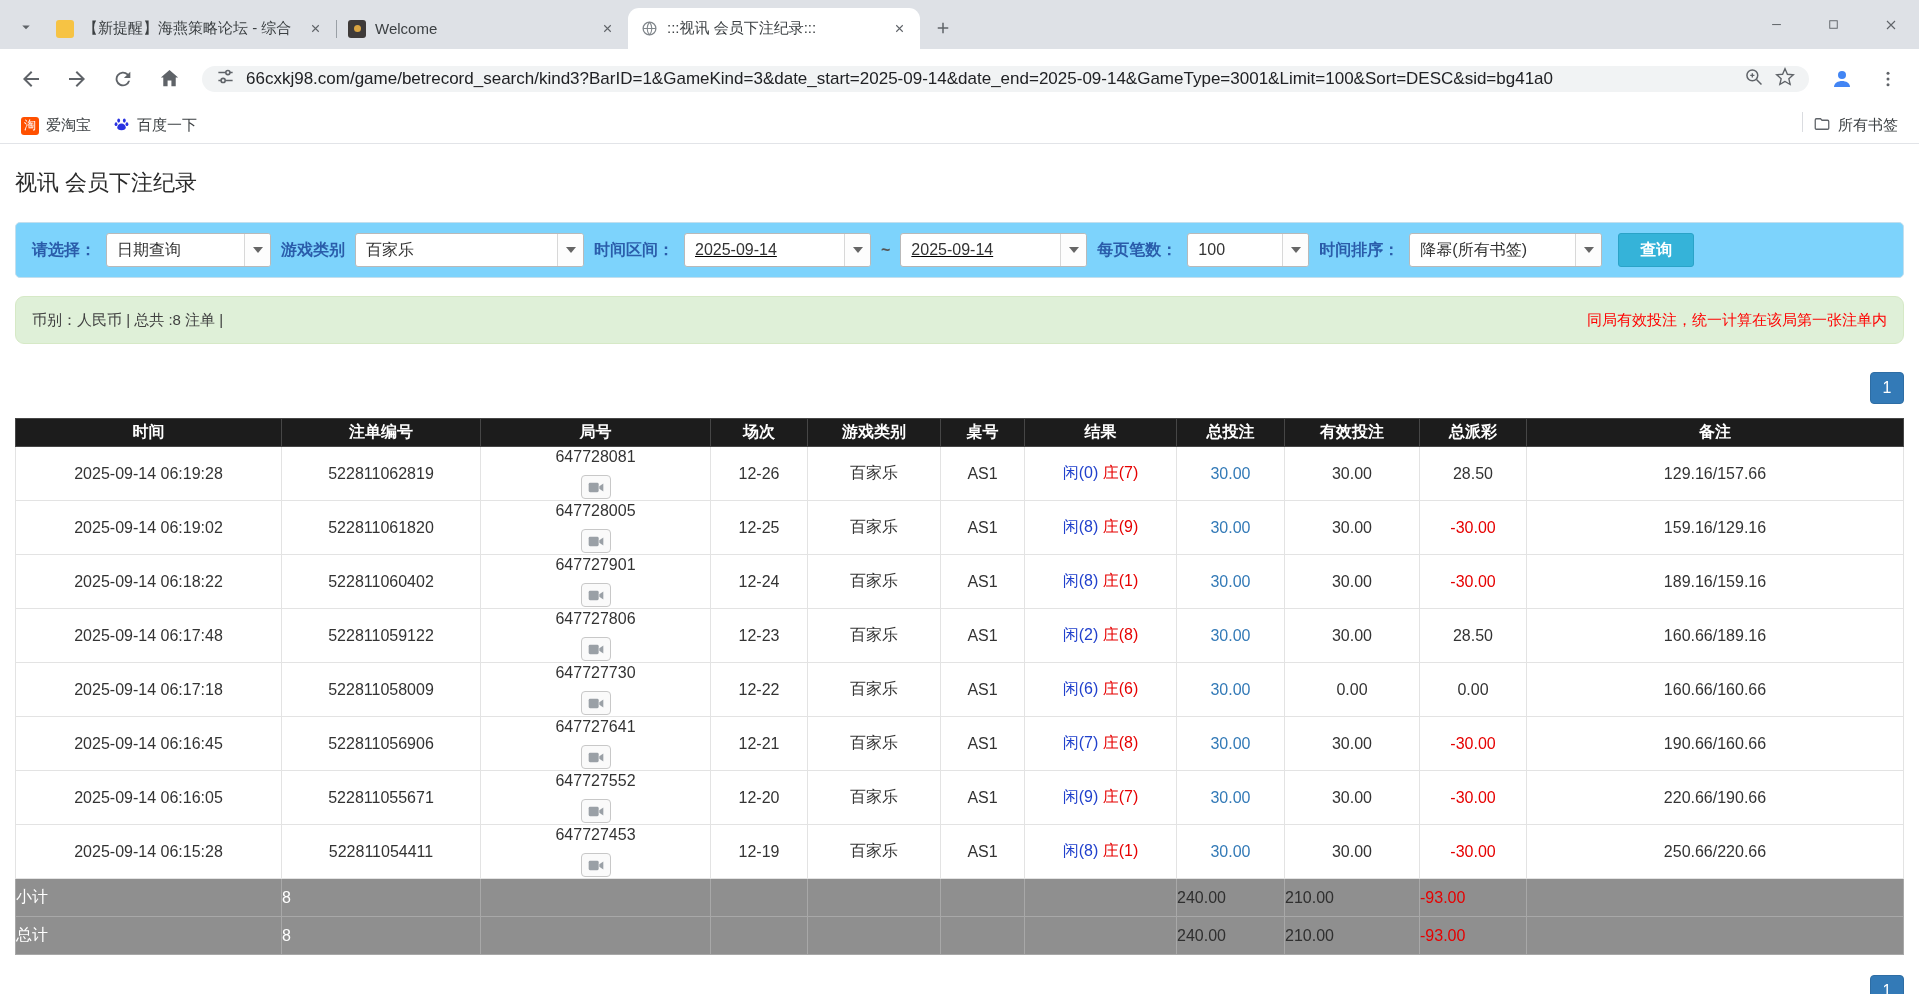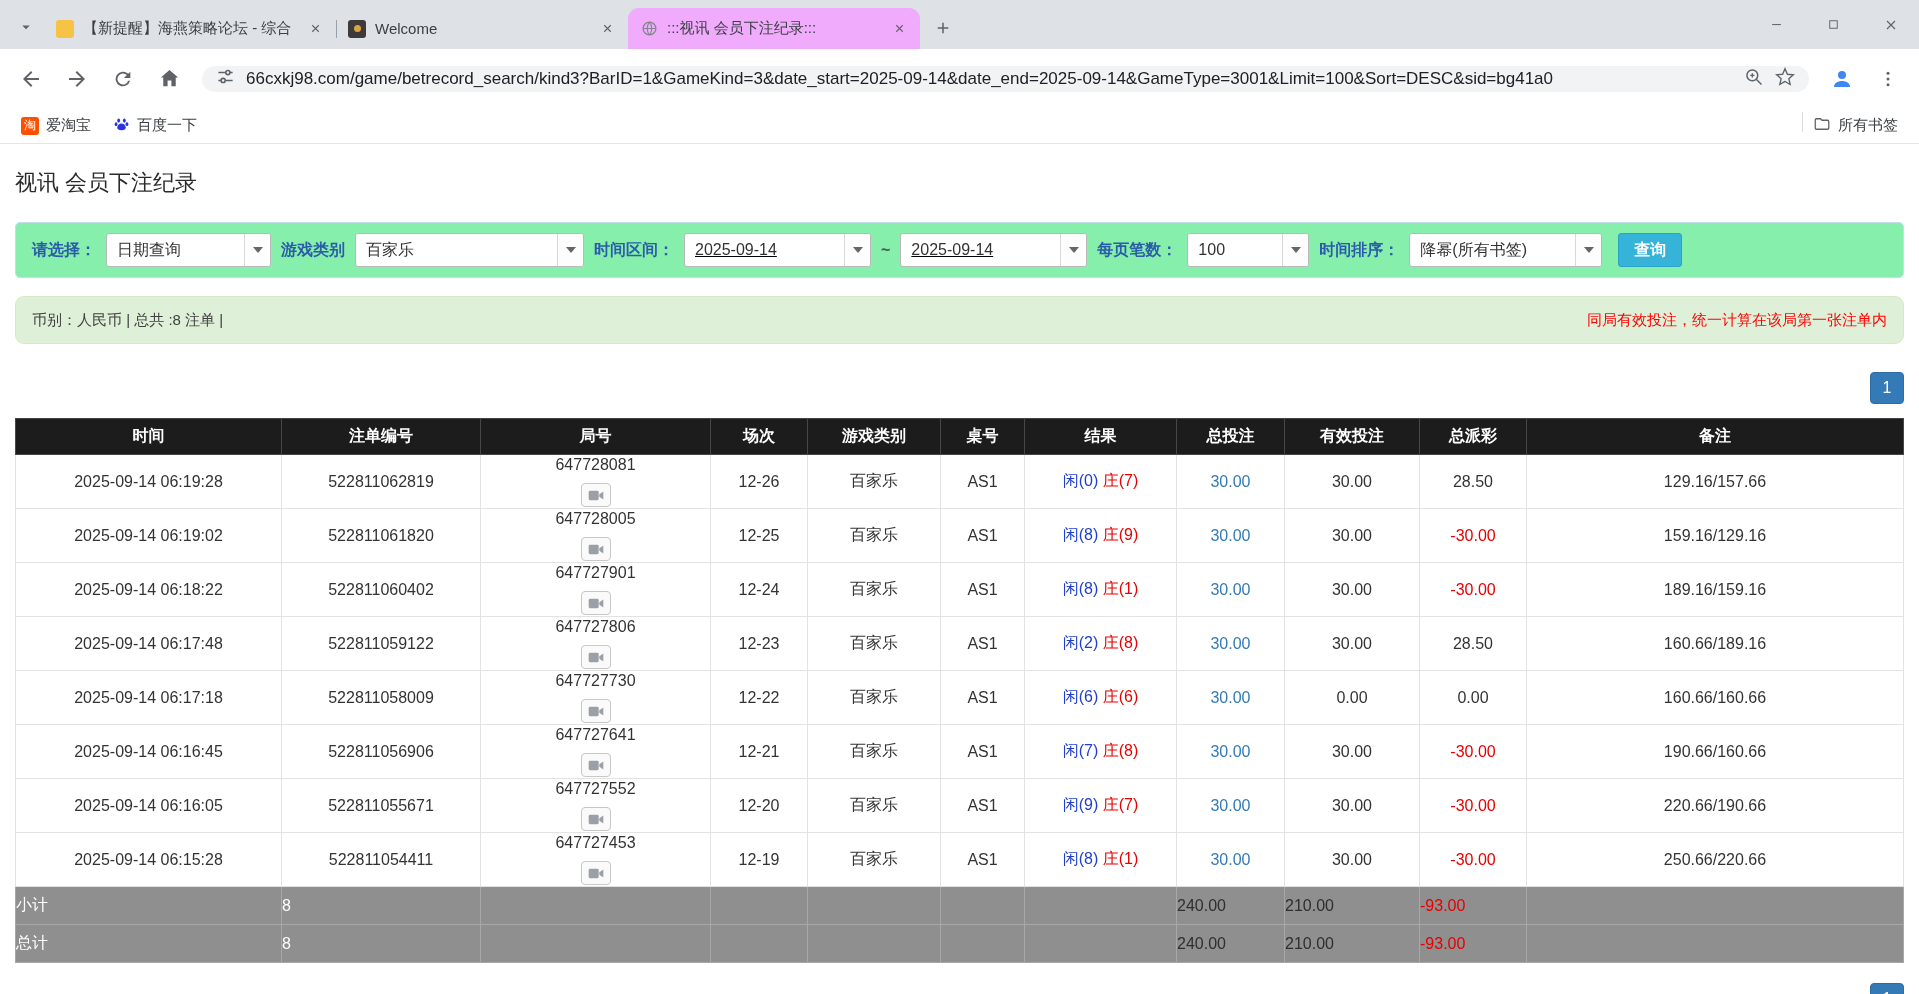--- a/index.html
+++ b/index.html
@@ -4,21 +4,21 @@
 <style>
   * { box-sizing: border-box; margin: 0; padding: 0; }
   html,body { width:1919px; height:994px; overflow:hidden; background:#fff;
     font-family:"Liberation Sans", sans-serif; }
 
   
   .tabbar { height:49px; background:#dee1e6; display:flex; align-items:flex-end; padding-left:8px; }
   .tab-search { width:36px; height:40px; display:flex; align-items:center; justify-content:center; margin-bottom:2px; border-radius:8px; }
   .tab { width:292px; height:41px; display:flex; align-items:center; gap:9px; padding:0 10px 0 12px;
          font-size:15px; color:#3c4043; position:relative; }
-  .tab.active { background:#f0abfc; border-radius:11px 11px 0 0; }
+  .tab.active { background:#ffffff; border-radius:11px 11px 0 0; }
   .tab.inactive + .tab.inactive::before { content:''; position:absolute; left:0; top:12px; width:1px; height:18px; background:#9aa0a6; }
   .tab-title { flex:1; white-space:nowrap; overflow:hidden; }
   .tab-close { width:22px; height:22px; min-width:22px; border-radius:50%; display:flex; align-items:center; justify-content:center; }
   .favicon { width:18px; height:18px; min-width:18px; display:flex; align-items:center; justify-content:center; border-radius:3px; font-size:12px; }
   .fav-forum { background:#f6c344; }
   .fav-welcome { background:#3e3a39; position:relative; }
   .fav-welcome::after { content:''; width:7px; height:7px; border-radius:50%; background:#d9a441; }
   .newtab { width:34px; height:34px; margin:0 0 4px 6px; border-radius:50%; display:flex; align-items:center; justify-content:center; }
   .win-controls { margin-left:auto; display:flex; height:49px; }
   .winbtn { width:57px; height:49px; display:flex; align-items:center; justify-content:center; }
@@ -34,44 +34,44 @@
   .bm-item { display:flex; align-items:center; gap:7px; padding:3px 9px; border-radius:8px; font-size:15px; color:#3c4043; }
   .bm-icon-taobao { width:18px; height:18px; background:#ff5000; border-radius:3px; color:#fff; font-size:12px;
                     display:flex; align-items:center; justify-content:center; }
   .bm-right { margin-left:auto; display:flex; align-items:flex-start; gap:1px; }
   .bm-divider { width:1px; height:20px; background:#dadce0; }
 
   
   .page { padding:0 15px; }
   .page-title { margin-top:24px; font-size:22px; font-weight:normal; color:#2b2b2b; }
 
-  .filterbar { margin-top:24px; height:56px; background:#86efac; border:1px solid #c3dfee; border-radius:5px;
+  .filterbar { margin-top:24px; height:56px; background:#7dd3fc; border:1px solid #c3dfee; border-radius:5px;
                display:flex; align-items:center; padding:0 16px; gap:10px; }
   .flabel { font-size:16px; font-weight:bold; color:#2a5caa; white-space:nowrap; }
   .combo { height:34px; background:#fff; border:1px solid #b9b9b9; border-radius:3px; display:flex; align-items:stretch; overflow:hidden; }
   .combo-text { flex:1; display:flex; align-items:center; padding:0 10px; font-size:16px; color:#333; white-space:nowrap; }
   .combo-arrow { width:26px; border-left:1px solid #d8d8d8; background:#fdfdfd; display:flex; align-items:center; justify-content:center; }
   .combo-arrow i { width:0; height:0; border-left:5px solid transparent; border-right:5px solid transparent; border-top:6px solid #666; }
   .w-mode { width:165px; } .w-game { width:229px; } .w-date { width:187px;text-decoration:underline; } .w-pp { width:122px; } .w-sort { width:193px; }
   .tilde { font-size:16px; font-weight:bold; color:#555; }
-  .search-btn { height:34px; padding:0 15px; margin-left:6px; background:#35b3d9; border:1px solid #2aa3c8;
+  .search-btn { height:34px; padding:0 21px; margin-left:6px; background:#35b3d9; border:1px solid #2aa3c8;
                 border-radius:3px; color:#fff; font-size:16px; font-weight:bold; cursor:pointer; }
 
   .summarybar { margin-top:18px; height:48px; background:#dff0d8; border:1px solid #d6e9c6; border-radius:9px;
                 display:flex; align-items:center; justify-content:space-between; padding:0 16px; }
   .summary-left { font-size:15px; color:#404040; }
   .summary-right { font-size:15px; color:#ff0000; }
 
   .pager-top { margin-top:28px; display:flex; justify-content:flex-end; }
   .pager-bottom { margin-top:20px; display:flex; justify-content:flex-end; }
   .page-btn { width:34px; height:32px; background:#337ab7; border:1px solid #2e6da4; border-radius:4px;
               color:#fff; font-size:16px; display:flex; align-items:center; justify-content:center; cursor:pointer; }
 
   table { margin-top:14px; width:100%; border-collapse:collapse; table-layout:fixed; }
-  thead th { background:#1c1c1c; color:#fff; font-size:16px; font-weight:bold; height:36px;
+  thead th { background:#1c1c1c; color:#fff; font-size:16px; font-weight:bold; height:28px;
              border:1px solid #464646; text-align:center; }
   tbody td { height:54px; background:#fff; font-size:16px; color:#333; text-align:center; border:1px solid #e3e3e3; }
   tfoot td { height:38px; background:#8f8f8f; font-size:16px; color:#fff; border:1px solid #a8a8a8; }
   tfoot td.num { color:#2f2f2f; }
   .neg { color:#e60000 !important; }
   .player { color:#2040cc; }
   .banker { color:#e60000; }
   .bet-link { color:#337ab7; cursor:pointer; }
   .round-wrap { display:flex; align-items:center; justify-content:center; gap:9px;flex-direction:column; }
   .video-btn { width:30px; height:24px; border:1px solid #c8c8c8; border-radius:4px; background:#fafafa;

